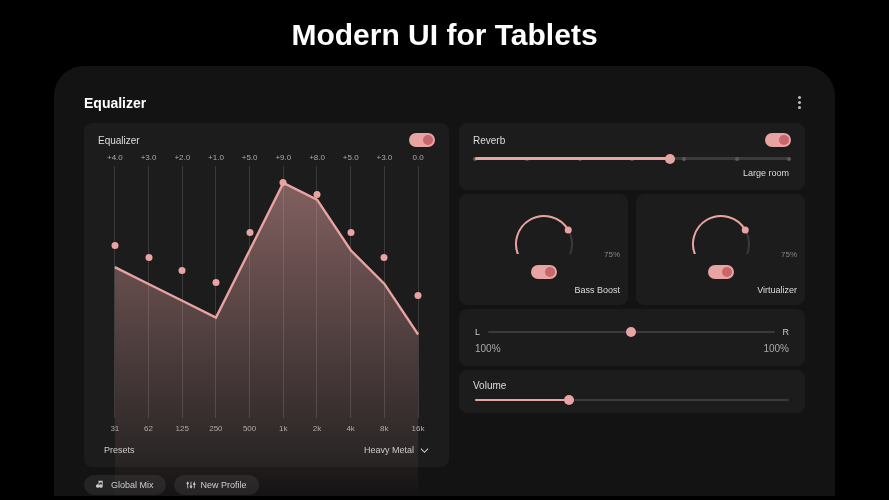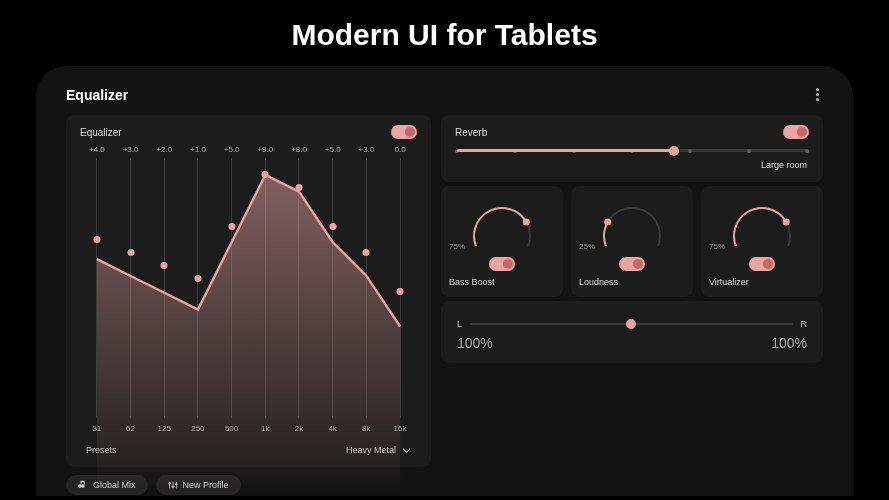--- a/index.html
+++ b/index.html
@@ -11,24 +11,24 @@
     color: #fff;
     overflow: hidden;
   }
   .page-title {
     text-align: center;
     font-size: 30px;
     font-weight: 700;
     padding: 18px 0 14px 0;
   }
   .device {
-    margin: 0 36px;
+    margin: 0 54px;
     background: #131313;
     border-radius: 30px 30px 0 0;
-    padding: 14px 30px 0 30px;
+    padding: 22px 30px 0 30px;
     height: calc(100% - 70px);
     overflow: hidden;
   }
   .app-header {
     display: flex;
     justify-content: space-between;
     align-items: center;
     padding: 4px 0 10px 0;
   }
   .app-title {
@@ -98,33 +98,33 @@
   .reverb-card { }
   .reverb-body { padding: 10px 2px 2px 2px; }
   .reverb-track { height: 3px; background: #3a3a3a; border-radius: 2px; position: relative; margin-bottom: 8px; }
   .reverb-tick { width: 4px; height: 4px; background: #5a5a5a; border-radius: 50%; position: absolute; top: 50%; transform: translate(-50%,-50%); }
   .reverb-fill { position: absolute; left: 0; top: 0; bottom: 0; background: #e8a3a3; border-radius: 2px; }
   .reverb-thumb { position: absolute; width: 10px; height: 10px; background: #e8a3a3; border-radius: 50%; top: 50%; transform: translate(-50%,-50%); }
   .reverb-label { text-align: right; font-size: 9px; color: #ddd; }
 
   
   .knobs-row { display: flex; gap: 8px; }
-  .knob-card { flex: 1; text-align: left; padding: 10px 8px 10px 8px; }
+  .knob-card { flex: 1; text-align: right; padding: 10px 8px 10px 8px; }
   .knob-wrap { position: relative; width: 70px; height: 50px; margin: 0 auto 4px auto; }
   .knob-pct { font-size: 8px; color: #888; margin-top: -8px; margin-bottom: 6px; }
   .knob-toggle-row { display: flex; justify-content: center; margin-bottom: 6px; }
   .knob-name { font-size: 9px; color: #ddd; }
 
   
   .bal-card { }
   .bal-body { padding: 8px 2px 2px 2px; }
   .bal-row { display: flex; justify-content: space-between; align-items: center; font-size: 9px; color: #ccc; gap: 8px; }
   .bal-track { flex: 1; height: 2px; background: #3a3a3a; border-radius: 1px; position: relative; }
   .bal-thumb { width: 10px; height: 10px; background: #e8a3a3; border-radius: 50%; position: absolute; top: 50%; transform: translate(-50%,-50%); }
-  .bal-pcts { display: flex; justify-content: space-between; font-size: 14px; color: #aaa; margin-top: 6px; }
+  .bal-pcts { display: flex; justify-content: space-between; font-size: 10px; color: #aaa; margin-top: 6px; }
 
   
   .vol-card { }
   .vol-body { padding: 8px 2px 2px 2px; }
   .vol-track { height: 2px; background: #3a3a3a; border-radius: 1px; position: relative; }
   .vol-fill { position: absolute; left: 0; top: 0; bottom: 0; background: #e8a3a3; border-radius: 1px; }
   .vol-thumb { width: 10px; height: 10px; background: #e8a3a3; border-radius: 50%; position: absolute; top: 50%; transform: translate(-50%,-50%); }
 </style>
 </head>
 <body>
@@ -296,34 +296,20 @@
             <div class="knob-toggle-row">
               <div class="toggle on">
                 <div class="knob"></div>
               </div>
             </div>
             <div class="knob-name">Bass Boost</div>
           </div>
           <div class="card knob-card">
             <div class="knob-wrap"><svg viewBox="0 0 70 50" width="70" height="50">
                 <path d="M 10.751288694035718 54 A 28 28 0 1 1 59.248711305964285 54" fill="none" stroke="#3a3a3a" stroke-width="2" stroke-linecap="round"></path>
-                <path d="M 10.751288694035718 54 A 28 28 0 0 1 10.751288694035715 26" fill="none" stroke="#e8a3a3" stroke-width="2" stroke-linecap="round"></path>
-                <circle cx="10.751288694035715" cy="26" r="3.5" fill="#e8a3a3"></circle>
-              </svg></div>
-            <div class="knob-pct">25%</div>
-            <div class="knob-toggle-row">
-              <div class="toggle on">
-                <div class="knob"></div>
-              </div>
-            </div>
-            <div class="knob-name">Loudness</div>
-          </div>
-          <div class="card knob-card">
-            <div class="knob-wrap"><svg viewBox="0 0 70 50" width="70" height="50">
-                <path d="M 10.751288694035718 54 A 28 28 0 1 1 59.248711305964285 54" fill="none" stroke="#3a3a3a" stroke-width="2" stroke-linecap="round"></path>
                 <path d="M 10.751288694035718 54 A 28 28 0 0 1 59.248711305964285 26" fill="none" stroke="#e8a3a3" stroke-width="2" stroke-linecap="round"></path>
                 <circle cx="59.248711305964285" cy="26" r="3.5" fill="#e8a3a3"></circle>
               </svg></div>
             <div class="knob-pct">75%</div>
             <div class="knob-toggle-row">
               <div class="toggle on">
                 <div class="knob"></div>
               </div>
             </div>
             <div class="knob-name">Virtualizer</div>
@@ -339,15 +325,24 @@
             </div>
             <span>R</span>
           </div>
           <div class="bal-pcts">
             <span>100%</span>
             <span>100%</span>
           </div>
         </div>
       </div>
 
+      <div class="card vol-card">
+        <div class="card-title">Volume</div>
+        <div class="vol-body">
+          <div class="vol-track">
+            <div class="vol-fill" id="vol-fill" style="width: 30%;"></div>
+            <div class="vol-thumb" id="vol-thumb" style="left: 30%;"></div>
+          </div>
+        </div>
+      </div>
     </div>
   </div>
 </div>
 
 </body></html>

